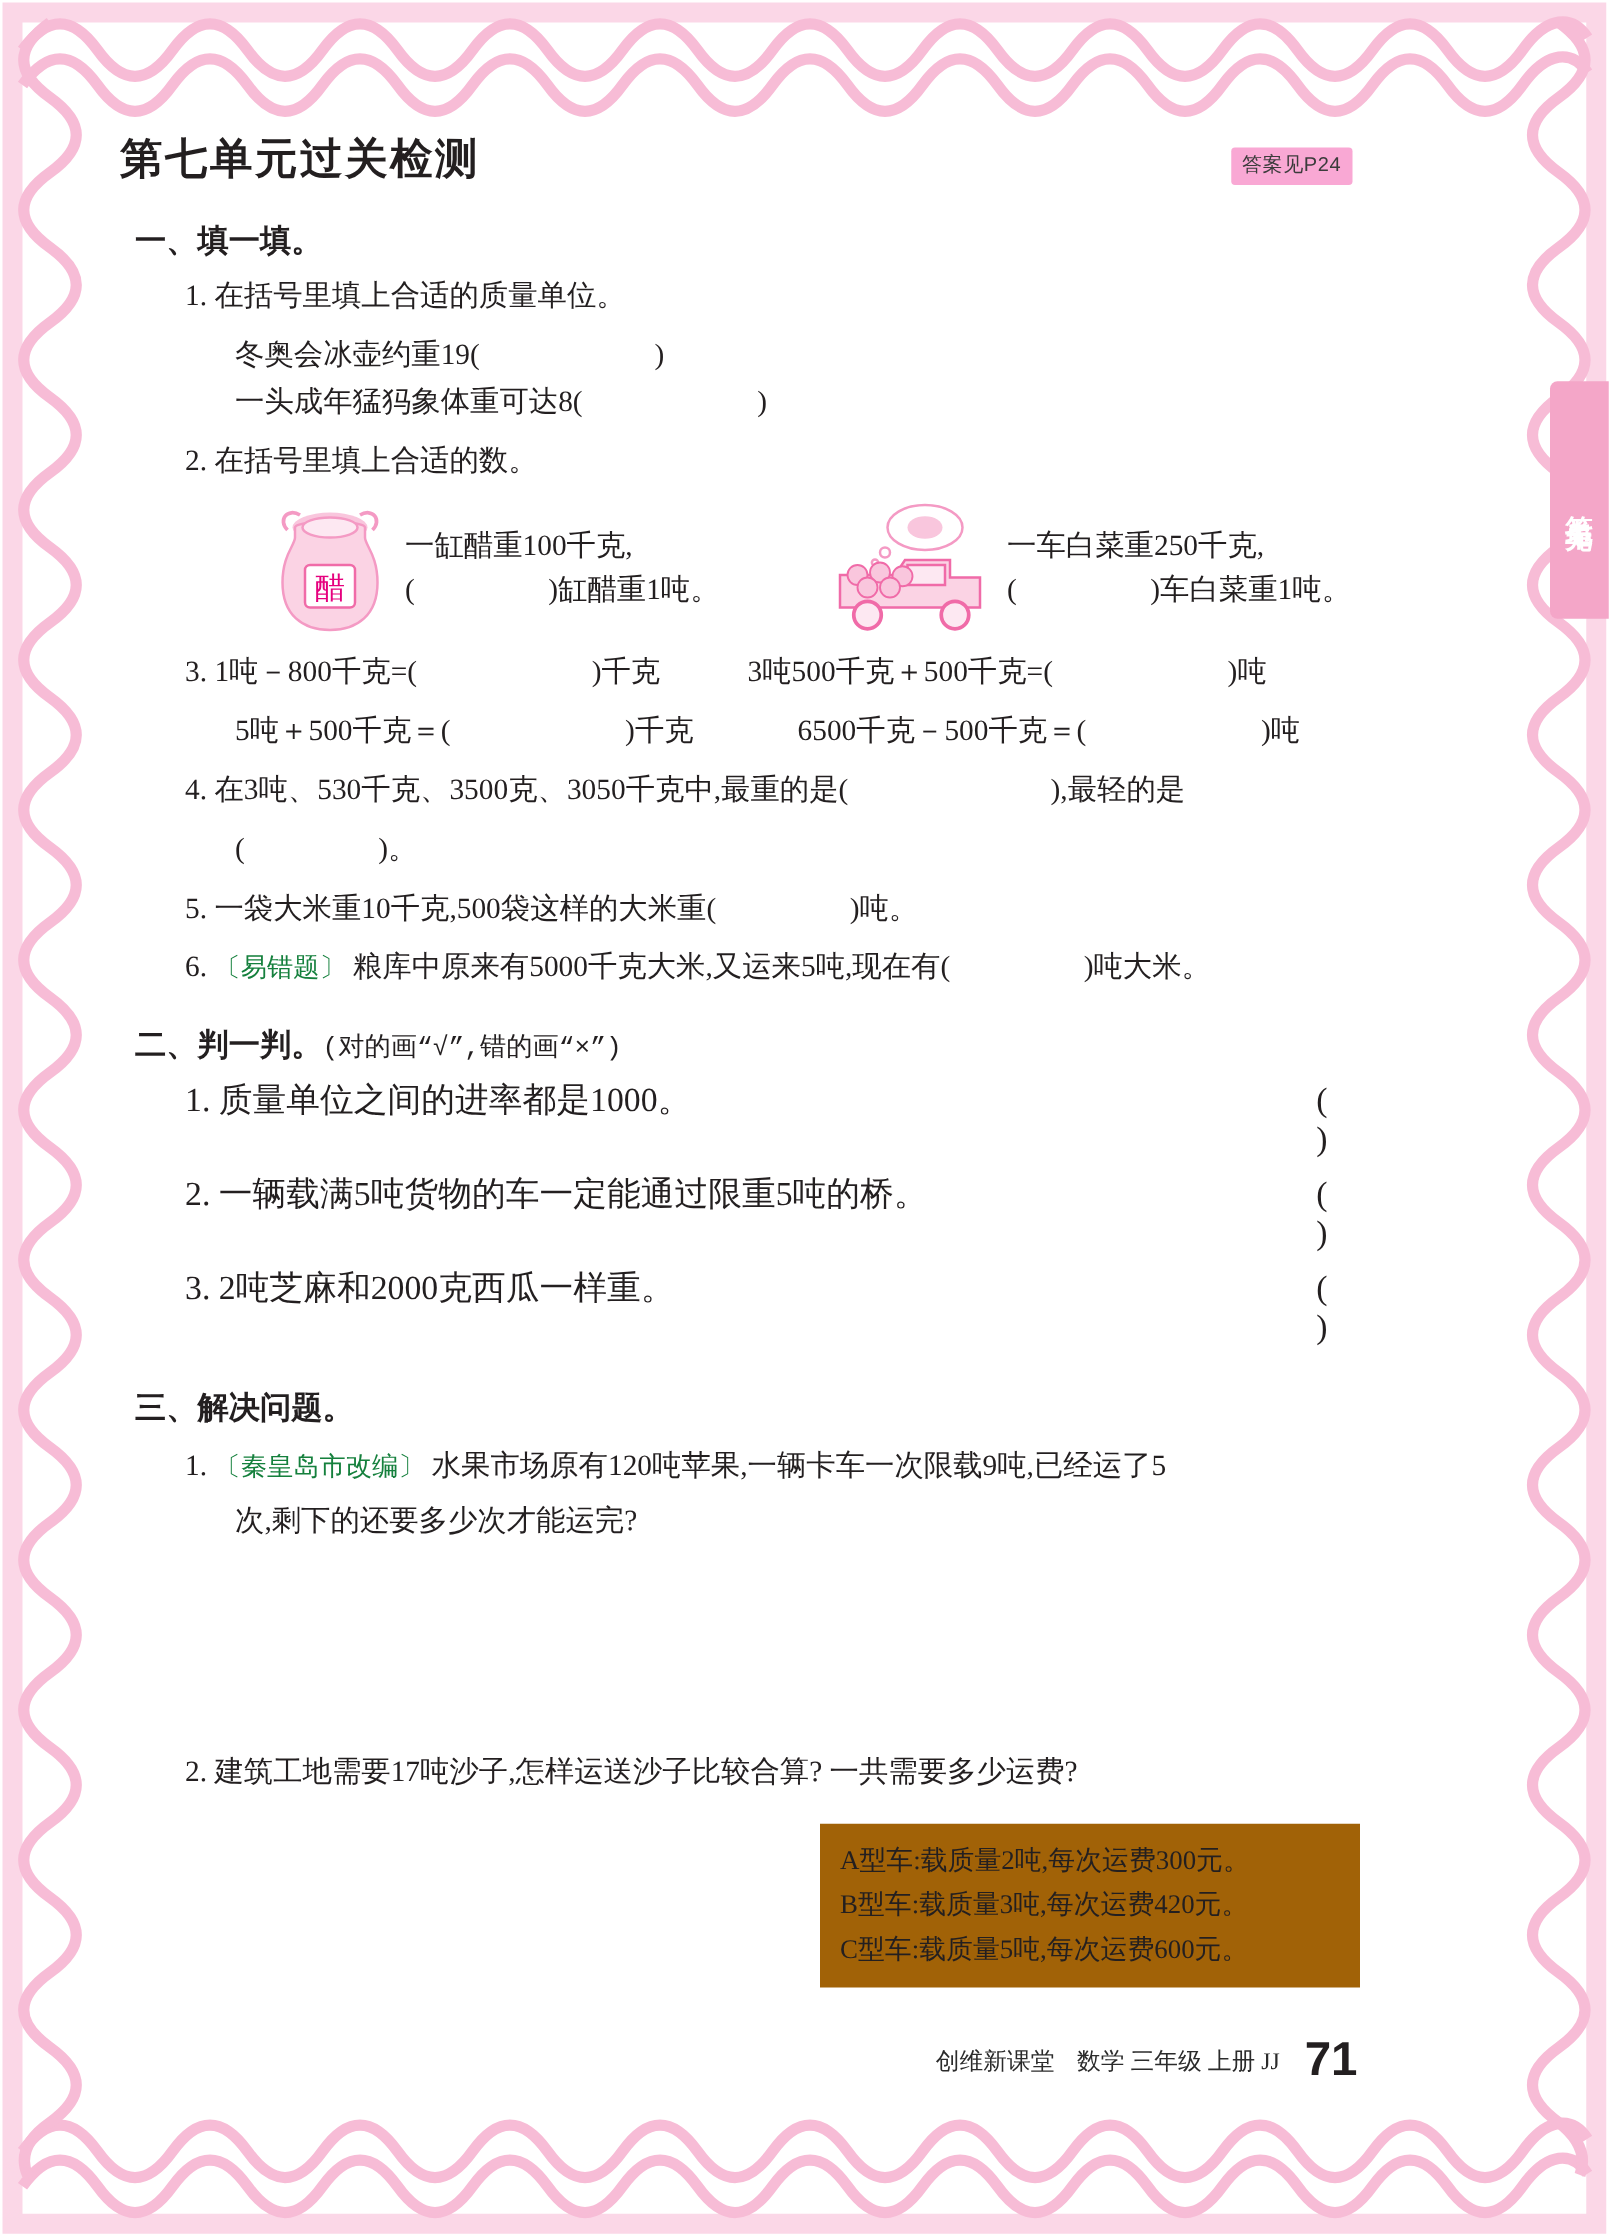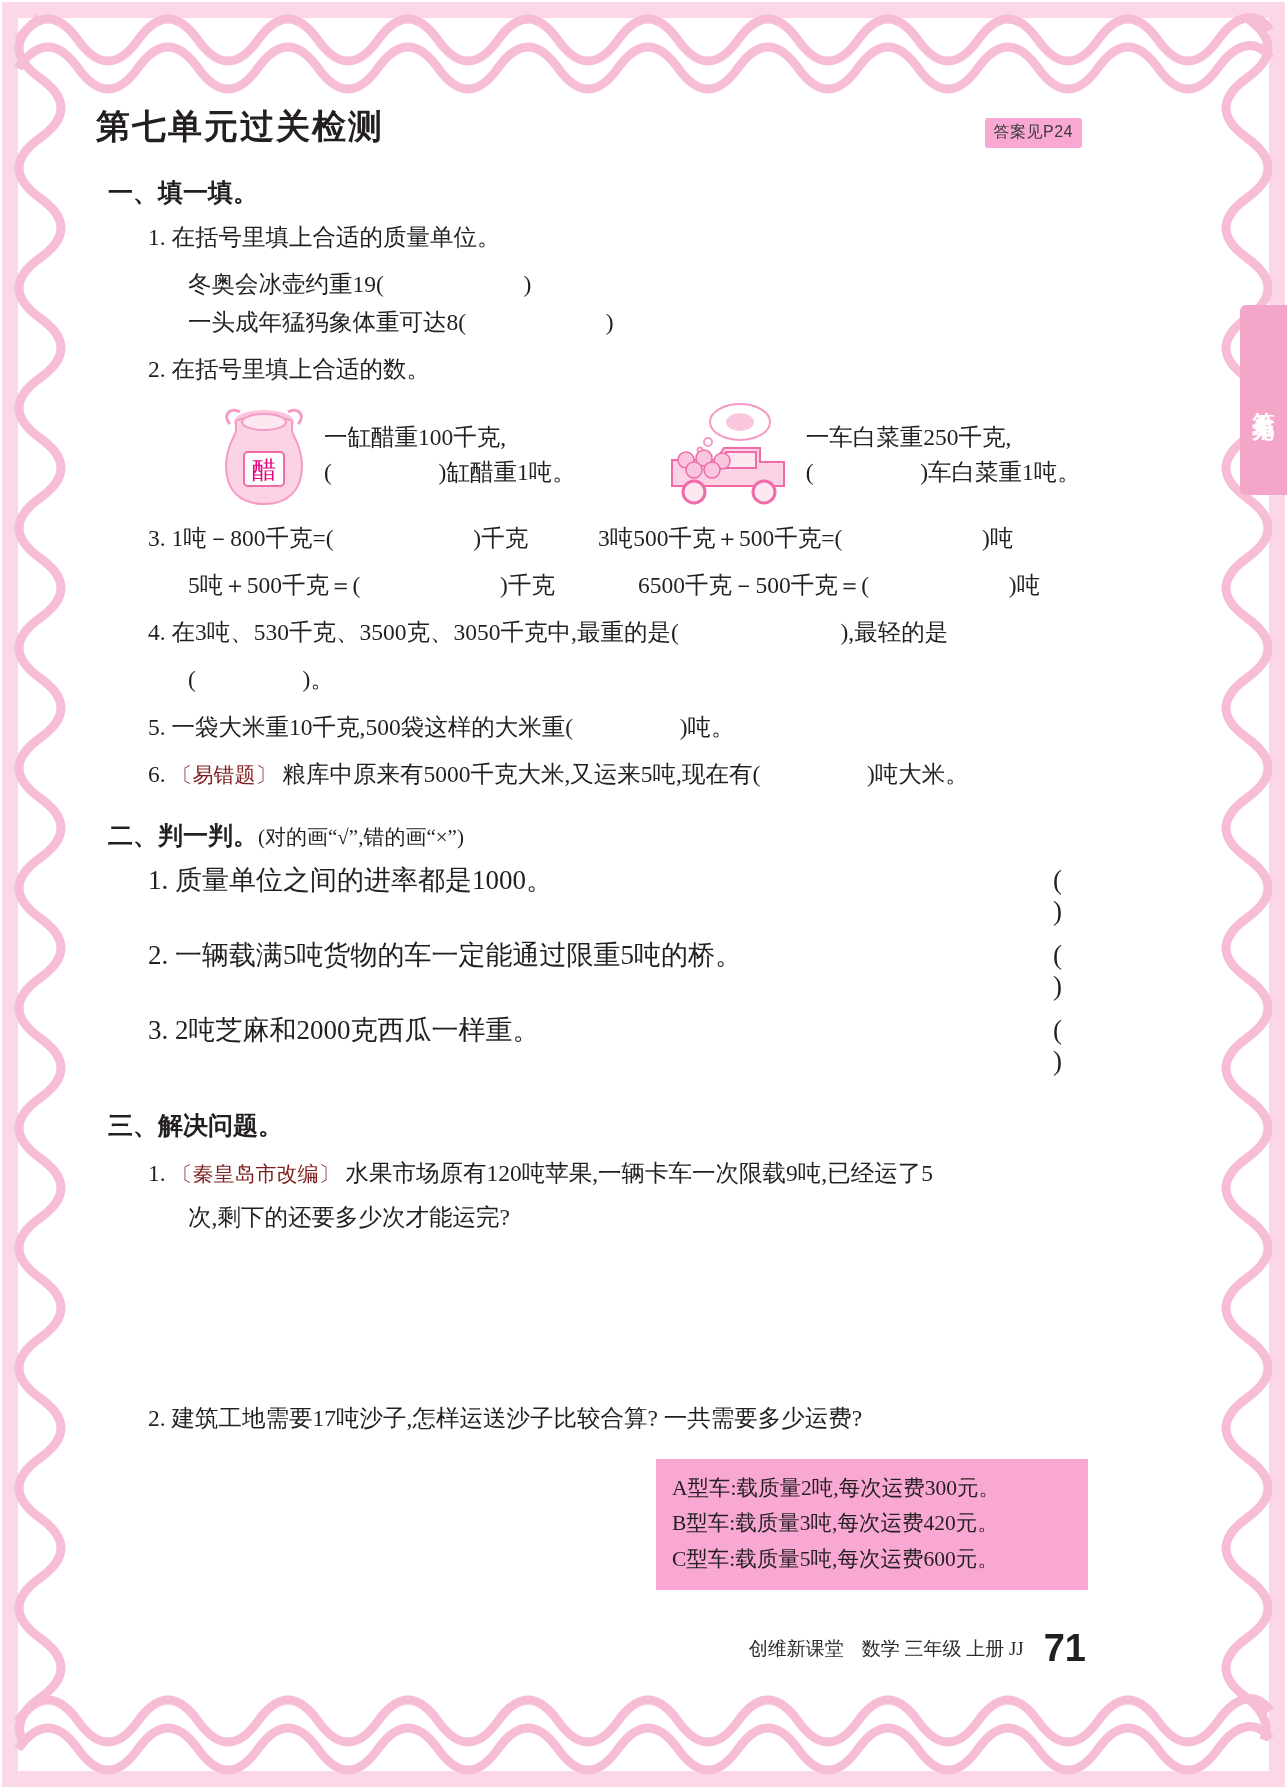--- a/index.html
+++ b/index.html
@@ -75,34 +75,34 @@
   
   .section-head{
     font-family:"Liberation Sans", sans-serif;
     font-weight:bold;
     font-size:25px;
     margin:26px 0 4px 12px;
   }
   .section-head .note{
     font-weight:normal;
     font-size:21px;
-    font-family:Liberation Serif, serif;
+    font-family:Liberation Mono, monospace;
   }
 
   .q{
     font-size:23.5px;
     line-height:1.62;
     margin:9px 0 0 52px;
     position:relative;
   }
   .blank-m{ display:inline-block; width:95px; }
   .blank-l{ display:inline-block; width:128px; }
   .blank-xl{ display:inline-block; width:150px; }
   .tag{
-    color:#7f1d1d;
+    color:#15803d;
     font-size:21px;
     text-align:right;
   }
 
   .two-col{
     display:flex;
   }
   .two-col .c1{ width:450px; }
   .two-col .c2{ flex:1; }
 
@@ -124,21 +124,21 @@
     font-size:27px;
   }
   .tf-row .text{ flex:1; }
   .tf-row .paren{ width:86px; text-align:right; letter-spacing:34px; }
 
   
   .info-box{
     position:absolute;
     right:8px;
     width:400px;
-    background:#f9a8d4;
+    background:#a16207;
     padding:12px 16px 13px 16px;
     font-size:21.5px;
     line-height:1.65;
   }
 
   
   .footer{
     position:absolute;
     left:15px; right:0; bottom:40px;
     text-align:right;

